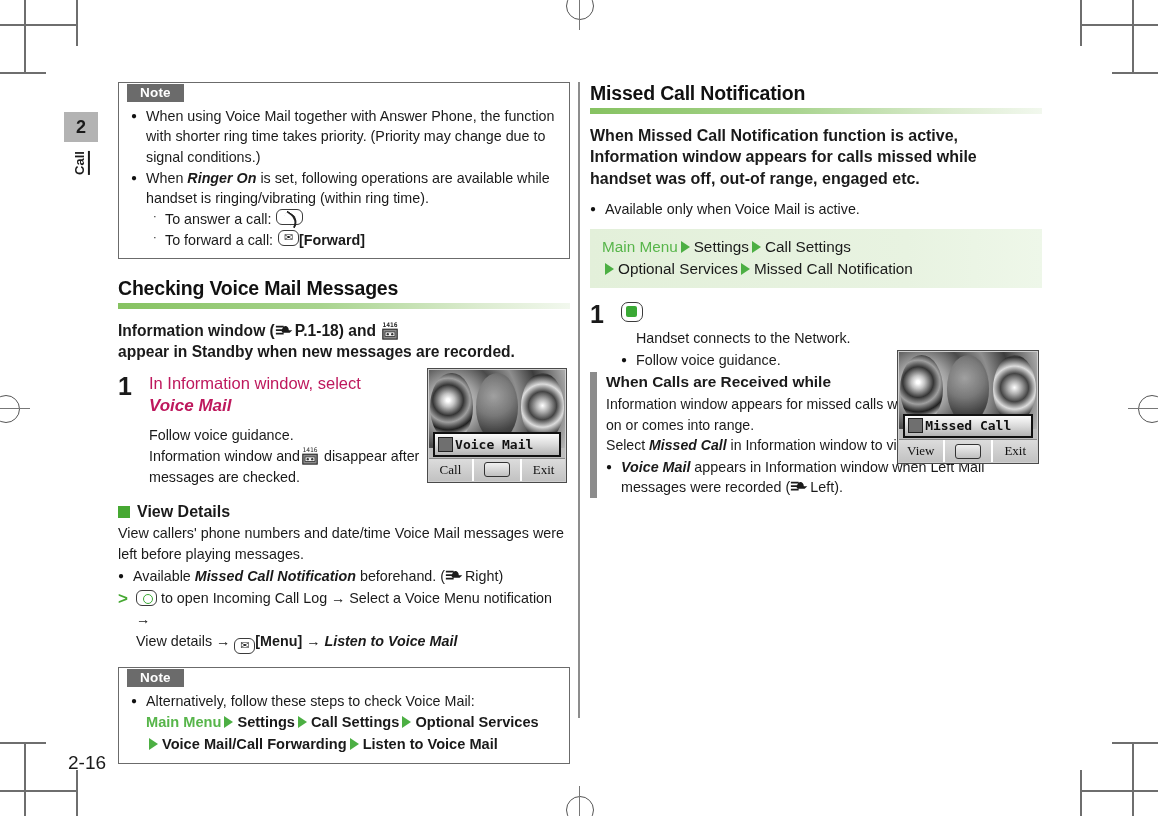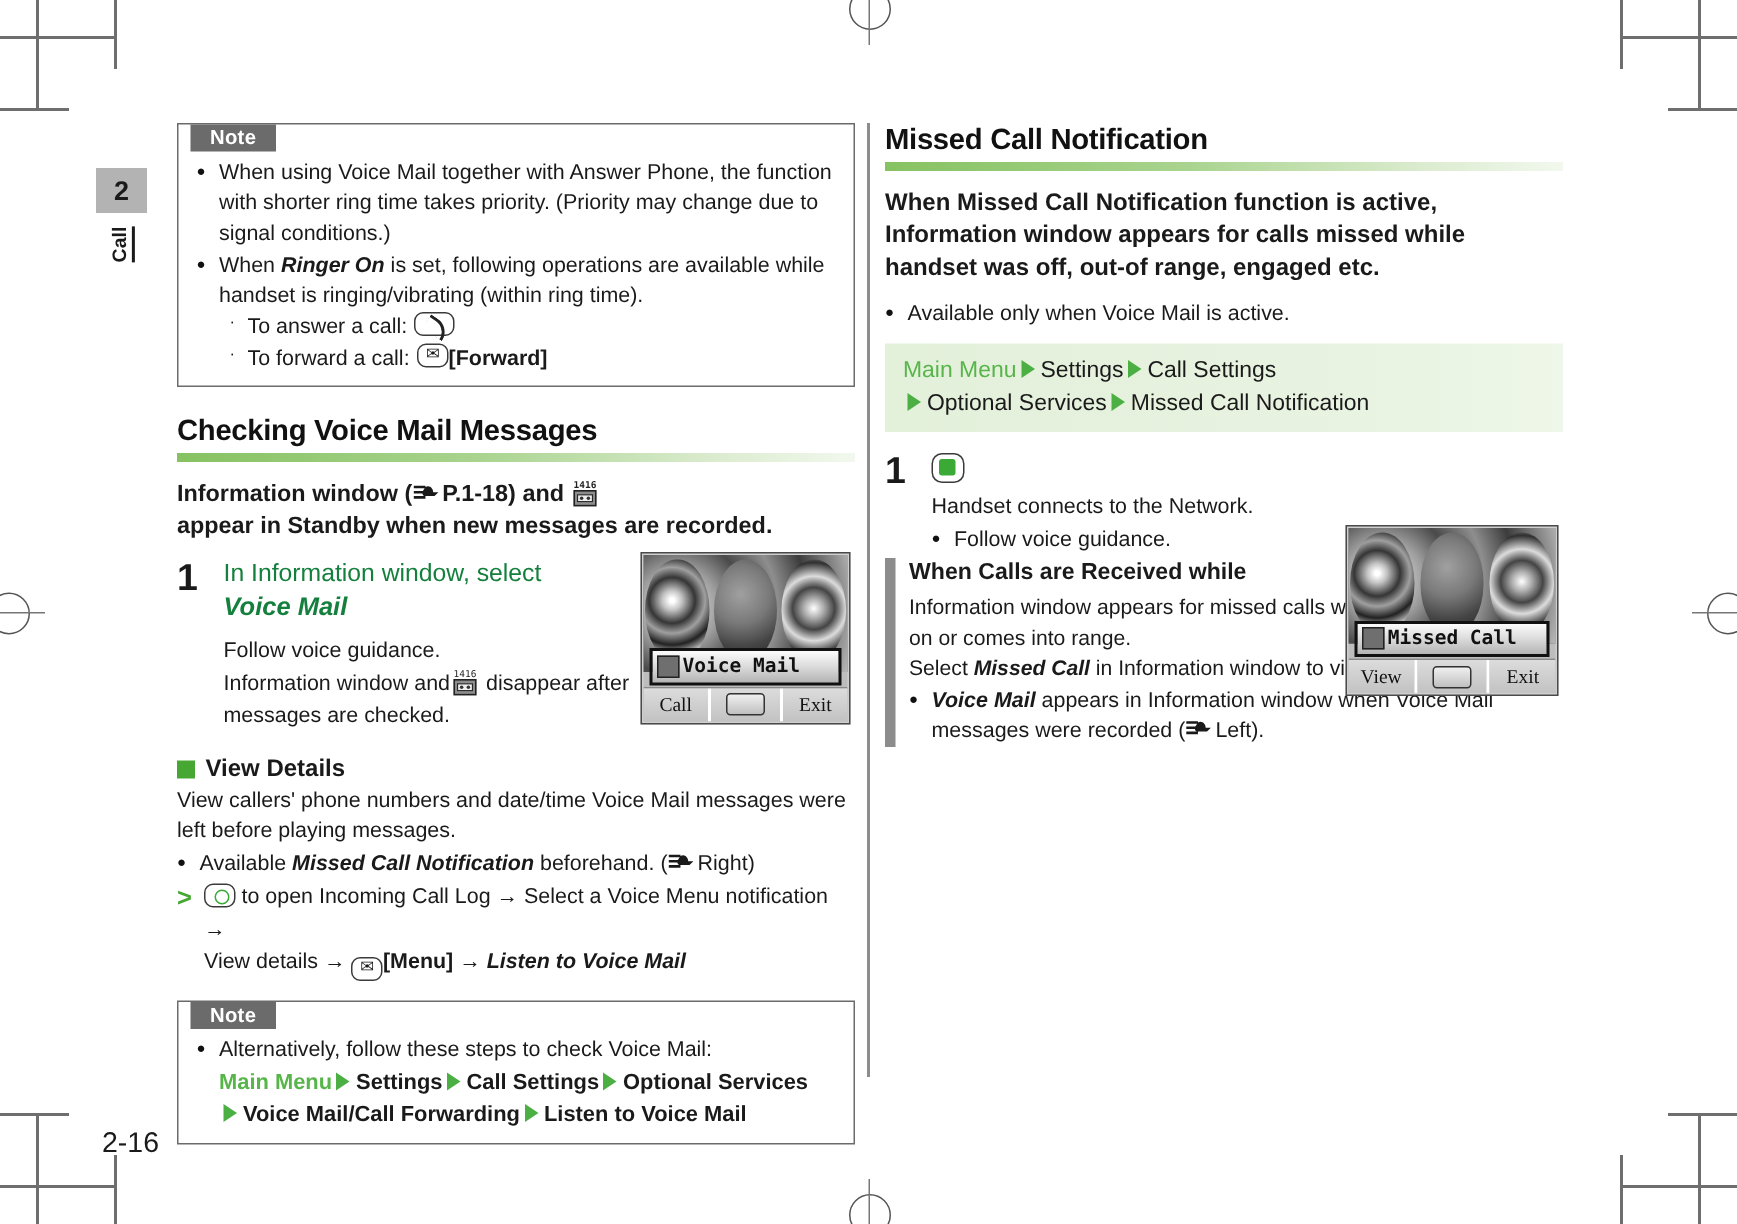--- a/index.html
+++ b/index.html
@@ -162,21 +162,21 @@
     font-size: 25px;
     font-weight: bold;
     color: #1a1a1a;
     line-height: 1;
     padding-top: 1px;
   }
   .step-body { flex: 1 1 auto; }
   .step-title {
     font-size: 16.5px;
     line-height: 1.32;
-    color: #15803d;
+    color: #be185d;
   }
   .step-title .em {
     font-weight: bold;
     font-style: italic;
     font-size: 17px;
   }
   .step-sub {
     font-size: 14.3px;
     line-height: 1.45;
     margin-top: 8px;
@@ -594,41 +594,41 @@
   <div class="menu-band">
     <span class="menu-root">Main Menu</span><span class="tri"></span><span>Settings</span><span class="tri"></span><span>Call Settings</span><br><span class="tri"></span><span>Optional Services</span><span class="tri"></span><span>Missed Call Notification</span>
   </div>
 
   <div class="step" style="margin-top:13px;">
     <div class="step-num">1</div>
     <div class="step-body">
       <div style="padding-top:1px;">
         <span class="key key-center"></span>
       </div>
-      <div class="step-sub" style="margin-top:6px;">
+      <div class="step-sub" style="margin-top:6px;margin-left:15px;">
         <span>Handset connects to the Network.</span>
       </div>
       <div class="bullet-item" style="margin-top:1px;">
         <span class="bullet-dot">●</span>
         <span class="bullet-text">Follow voice guidance.</span>
       </div>
     </div>
   </div>
 
   <div class="callout">
     <div class="callout-bar"></div>
     <div class="callout-body" style="width:295px;">
       <div class="callout-title">
         <span>When Calls are Received while</span><br>
       </div>
       <div class="callout-text">Information window appears for missed calls when handset is turned on or comes into range.</div>
       <div class="callout-text"><span>Select </span><span class="bi">Missed Call</span><span> in Information window to view Incoming Call Log.</span></div>
       <div class="bullet-item" style="margin-top:1px;">
         <span class="bullet-dot">●</span>
-        <span class="bullet-text"><span class="bi">Voice Mail</span><span> appears in Information window when Voice Mail messages were recorded (</span><span class="hand"><svg viewBox="0 0 22 16" width="19" height="14">
+        <span class="bullet-text"><span class="bi">Voice Mail</span><span> appears in Information window when Left Mail messages were recorded (</span><span class="hand"><svg viewBox="0 0 22 16" width="19" height="14">
                 <path d="M1 2 h9 v2 h-9 z M1 6 h7 v2 h-7 z M1 10 h9 v2 h-9 z M10 3 c3 -2 6 1 6 4 h4 l-3 3 h-7 c-2 0 -3 -2 -2 -4 z" fill="#1a1a1a"></path>
               </svg></span><span>Left</span><span>).</span></span>
       </div>
     </div>
   </div>
 
 </div>
 
 <div class="phone" id="phone-left">
   <div class="phone-screen">

